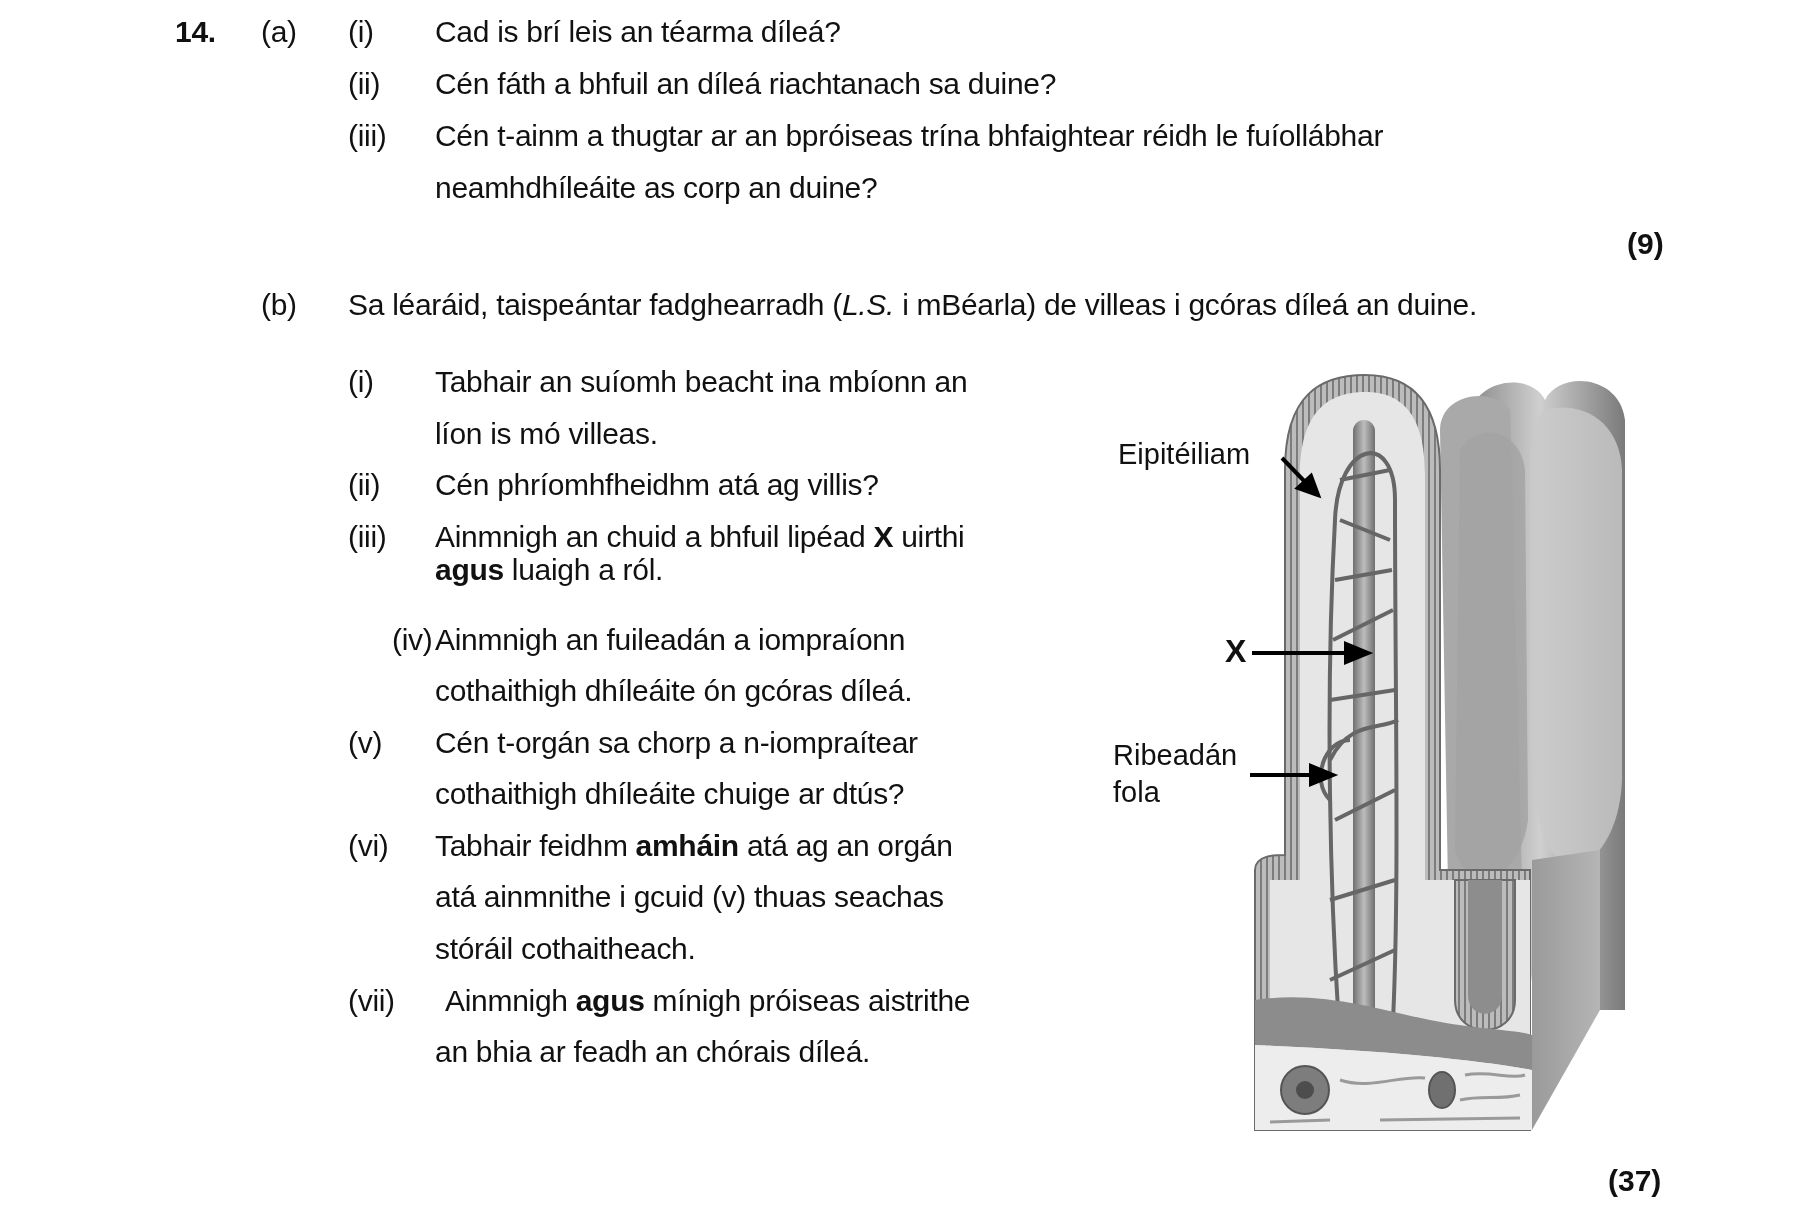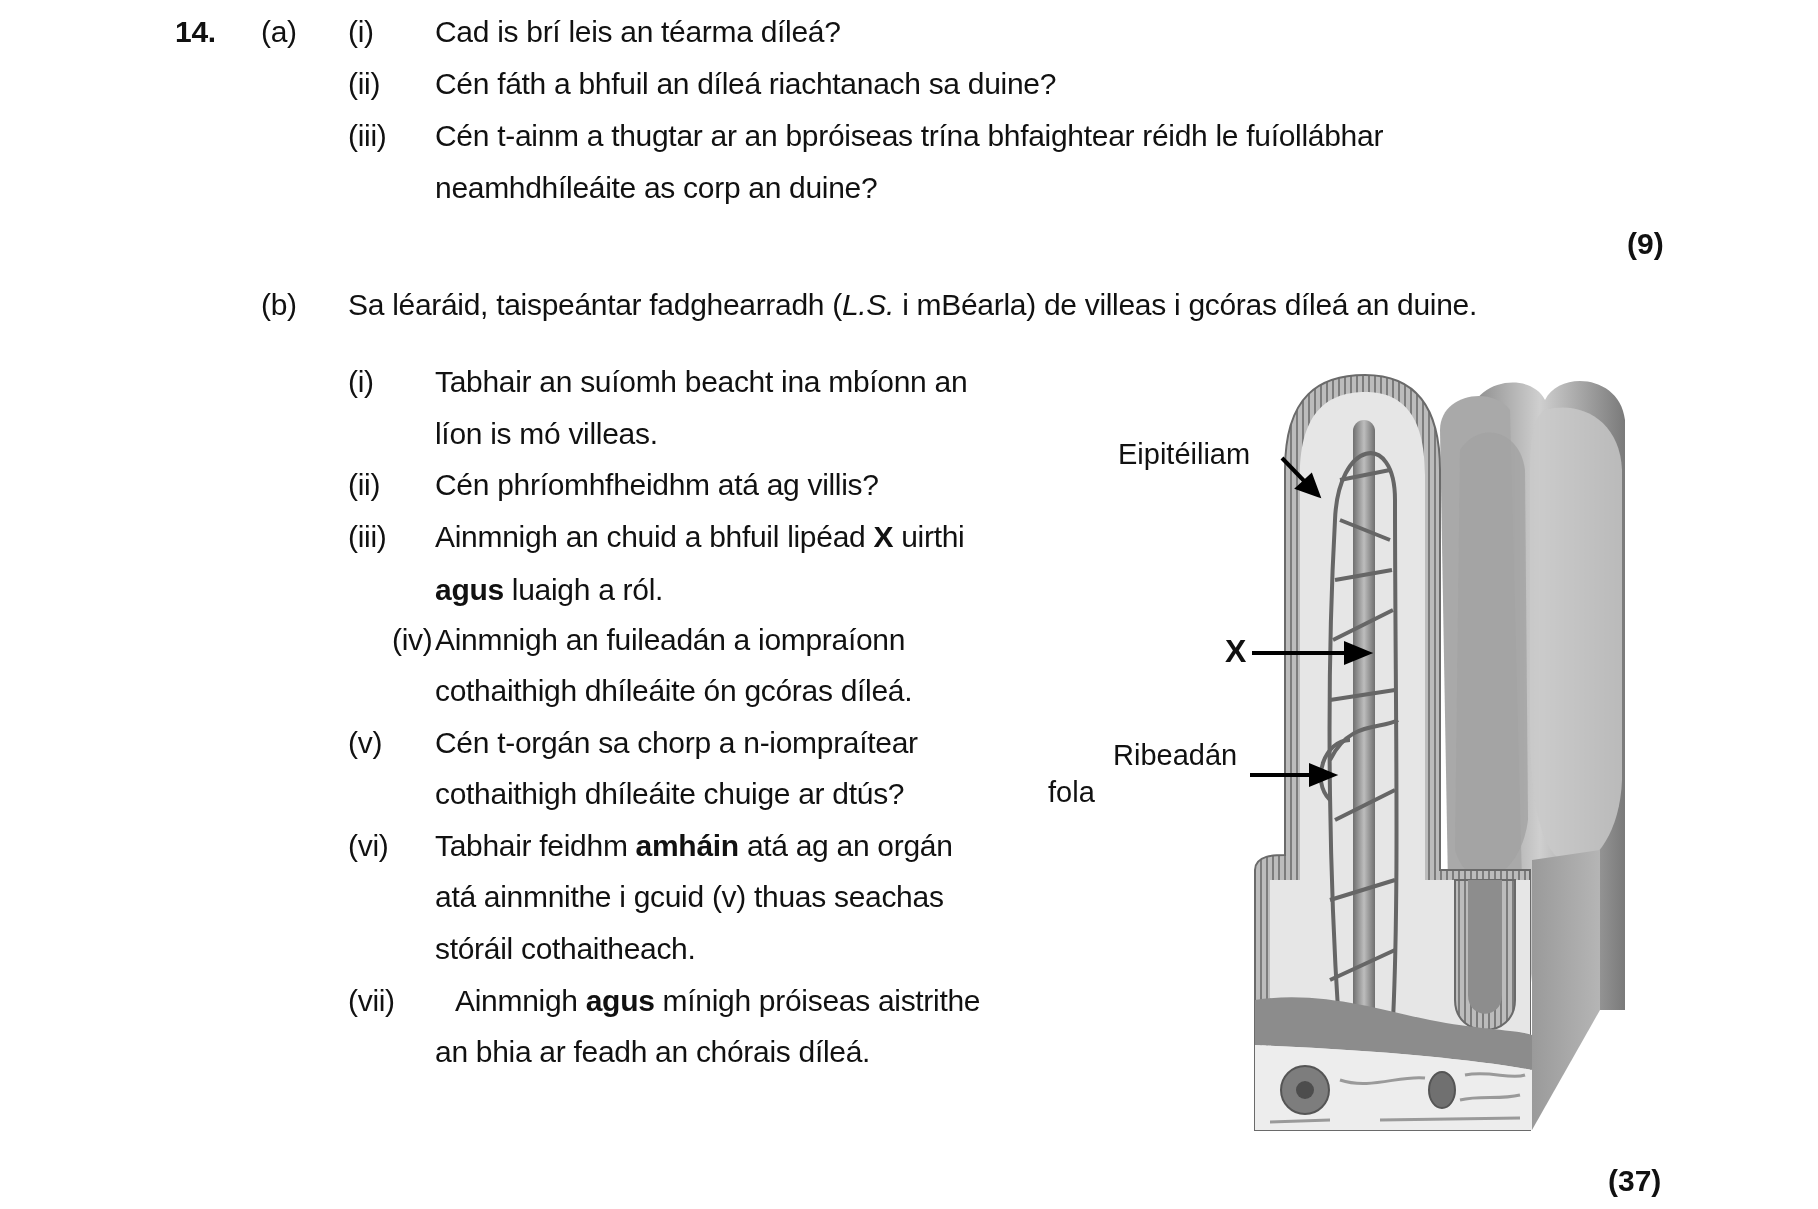--- a/index.html
+++ b/index.html
@@ -35,37 +35,37 @@
 <div>
   <div class="t" style="left:348px;top:364px;">(i)</div>
   <div class="t" style="left:435px;top:364px;">Tabhair an suíomh beacht ina mbíonn an</div>
   <div class="t" style="left:435px;top:416px;">líon is mó villeas.</div>
 
   <div class="t" style="left:348px;top:467px;">(ii)</div>
   <div class="t" style="left:435px;top:467px;">Cén phríomhfheidhm atá ag villis?</div>
 
   <div class="t" style="left:348px;top:519px;">(iii)</div>
   <div class="t" style="left:435px;top:519px;"><span>Ainmnigh an chuid a bhfuil lipéad </span><span class="b">X</span><span> uirthi</span></div>
-  <div class="t" style="left:435px;top:572px;"><span class="b">agus</span><span> luaigh a ról.</span></div>
+  <div class="t" style="left:435px;top:552px;"><span class="b">agus</span><span> luaigh a ról.</span></div>
 
   <div class="t" style="left:348px;top:622px;margin-left:44px;">(iv)</div>
   <div class="t" style="left:435px;top:622px;">Ainmnigh an fuileadán a iompraíonn</div>
   <div class="t" style="left:435px;top:673px;">cothaithigh dhíleáite ón gcóras díleá.</div>
 
   <div class="t" style="left:348px;top:725px;">(v)</div>
   <div class="t" style="left:435px;top:725px;">Cén t-orgán sa chorp a n-iompraítear</div>
   <div class="t" style="left:435px;top:776px;">cothaithigh dhíleáite chuige ar dtús?</div>
 
   <div class="t" style="left:348px;top:828px;">(vi)</div>
   <div class="t" style="left:435px;top:828px;"><span>Tabhair feidhm </span><span class="b">amháin</span><span> atá ag an orgán</span></div>
   <div class="t" style="left:435px;top:879px;">atá ainmnithe i gcuid (v) thuas seachas</div>
   <div class="t" style="left:435px;top:931px;">stóráil cothaitheach.</div>
 
   <div class="t" style="left:348px;top:983px;">(vii)</div>
-  <div class="t" style="left:455px;top:983px;"><span>Ainmnigh </span><span class="b">agus</span><span> mínigh próiseas aistrithe</span></div>
+  <div class="t" style="left:445px;top:983px;"><span>Ainmnigh </span><span class="b">agus</span><span> mínigh próiseas aistrithe</span></div>
   <div class="t" style="left:435px;top:1034px;">an bhia ar feadh an chórais díleá.</div>
 </div>
 
 <div class="marks" style="left:1608px;top:1163px;">(37)</div>
 
 <svg width="1818" height="1209" style="position:absolute;left:0;top:0;pointer-events:none;" xmlns="http://www.w3.org/2000/svg">
   <defs>
     <linearGradient id="gVillus" x1="0" x2="1" y1="0" y2="0">
       <stop offset="0" stop-color="#8a8a8a"></stop>
       <stop offset="0.45" stop-color="#cfcfcf"></stop>
@@ -135,13 +135,13 @@
   </g>
   <g stroke="#000" stroke-width="4" fill="#000">
     <line x1="1250" y1="775" x2="1315" y2="775"></line>
     <polygon points="1333,775 1311,766 1311,784"></polygon>
   </g>
 </svg>
 
 <div class="lbl" style="left:1118px;top:414px;margin-top:23px;">Eipitéiliam</div>
 <div class="lbl b" style="left:1225px;top:634px;font-size:32px;">X</div>
 <div class="lbl" style="left:1113px;top:738px;">Ribeadán</div>
-<div class="lbl" style="left:1048px;top:775px;">fola</div>
+<div class="lbl" style="left:1113px;top:775px;">fola</div>
 
 </body></html>

